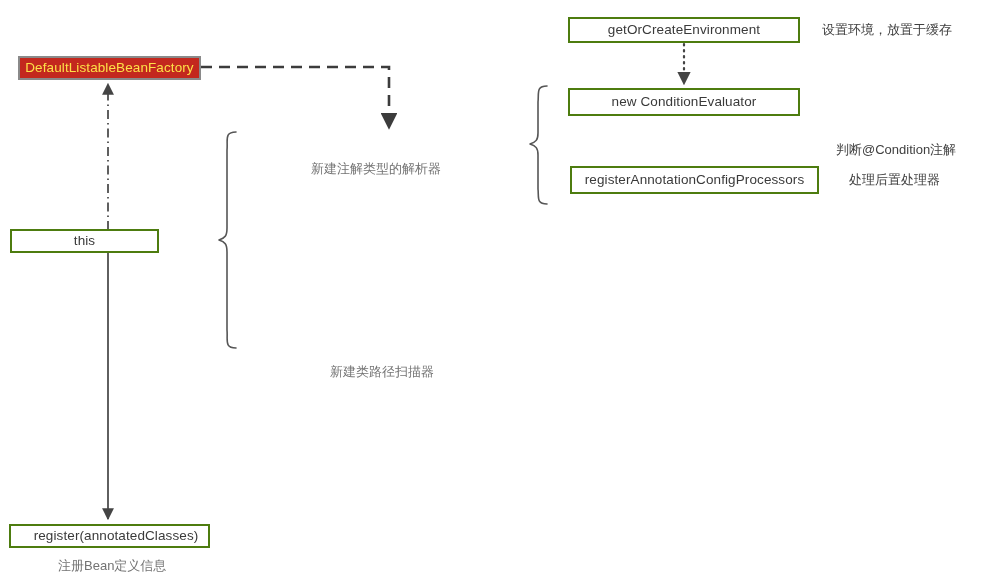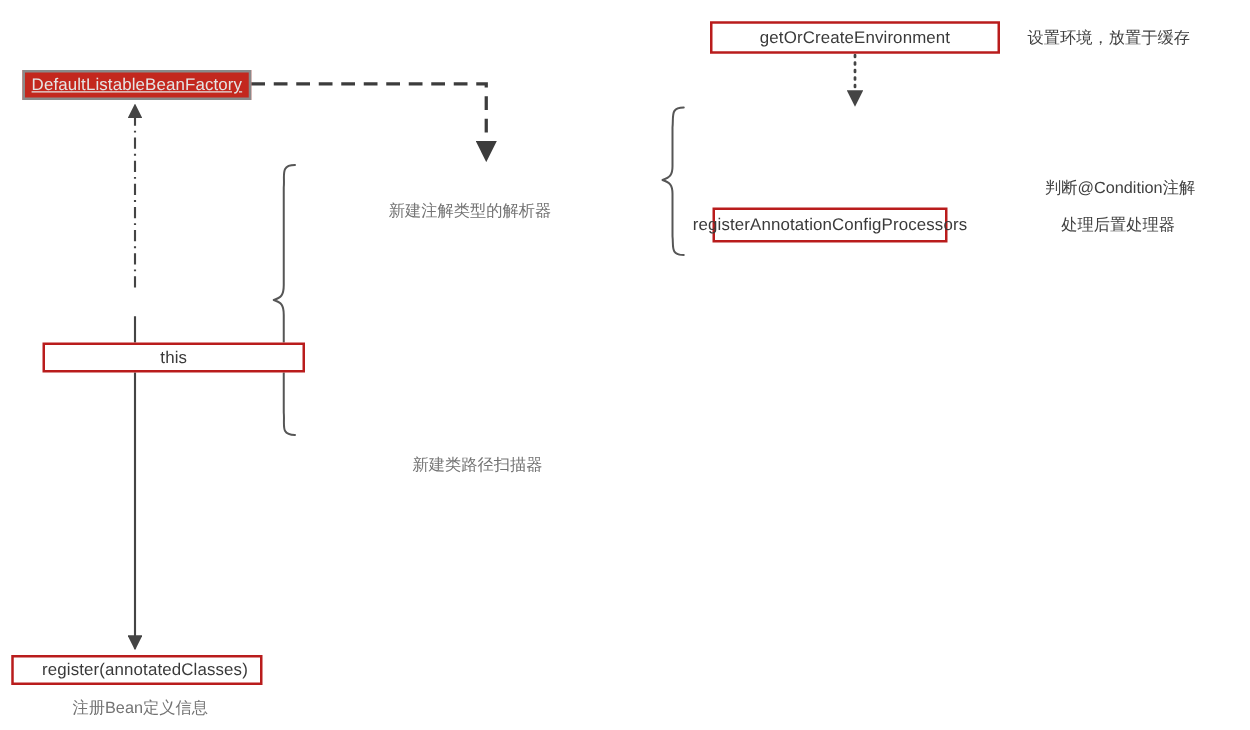--- a/index.html
+++ b/index.html
@@ -13,37 +13,36 @@
   #canvas {
     position: relative;
     width: 1000px;
     height: 584px;
     background: #ffffff;
     overflow: hidden;
   }
   .node {
     position: absolute;
     box-sizing: border-box;
-    border: 2px solid #b91c1c;
+    border: 2px solid #4d7c0f;
     background: #ffffff;
     color: #3a3a3a;
     font-size: 13.5px;
     line-height: 1;
     display: flex;
     align-items: center;
     justify-content: center;
     text-align: center;
     white-space: nowrap;
     letter-spacing: 0.1px;
   }
   .node.accent {
     background: #c3281e;
     border-color: #8a8a8a;
-    color: #e5e5e5;
-    text-decoration: underline;
+    color: #fde047;
   }
   .caption {
     position: absolute;
     font-size: 13px;
     color: #737373;
     line-height: 1;
     white-space: nowrap;
   }
   .annot {
     position: absolute;
@@ -101,36 +100,39 @@
              C 538 140, 536 142, 530 144
              C 536 146, 538 148, 538 155
              L 538 189
              C 539 197, 536 204, 547 204" fill="none" stroke="#565656" stroke-width="1.6" stroke-linecap="round" stroke-linejoin="round"></path>
   </svg>
 
   <div class="node accent" style="left:18px; top:56px; width:183px; height:24px;">
     <span>DefaultListableBeanFactory</span>
   </div>
 
-  <div class="node" style="left:34px; top:229px; width:210px; height:24px;margin-top:45px;">
+  <div class="node" style="left:10px; top:229px; width:149px; height:24px;">
     <span>this</span>
   </div>
 
 
 
   <div class="node" style="left:9px; top:524px; width:201px; height:24px;padding-left:13px;">
     <span>register(annotatedClasses)</span>
   </div>
 
   <div class="node" style="left:568px; top:17px; width:232px; height:26px;">
     <span>getOrCreateEnvironment</span>
   </div>
 
+  <div class="node" style="left:568px; top:88px; width:232px; height:28px;">
+    <span>new ConditionEvaluator</span>
+  </div>
 
-  <div class="node" style="left:570px; top:166px; width:188px; height:28px;">
+  <div class="node" style="left:570px; top:166px; width:249px; height:28px;">
     <span>registerAnnotationConfigProcessors</span>
   </div>
 
   <div class="caption" style="left:311px; top:162px;">新建注解类型的解析器</div>
 
   <div class="caption" style="left:330px; top:365px;">新建类路径扫描器</div>
 
   <div class="caption" style="left:58px; top:559px;">注册Bean定义信息</div>
 
   <div class="annot" style="left:822px; top:23px;">设置环境，放置于缓存</div>

